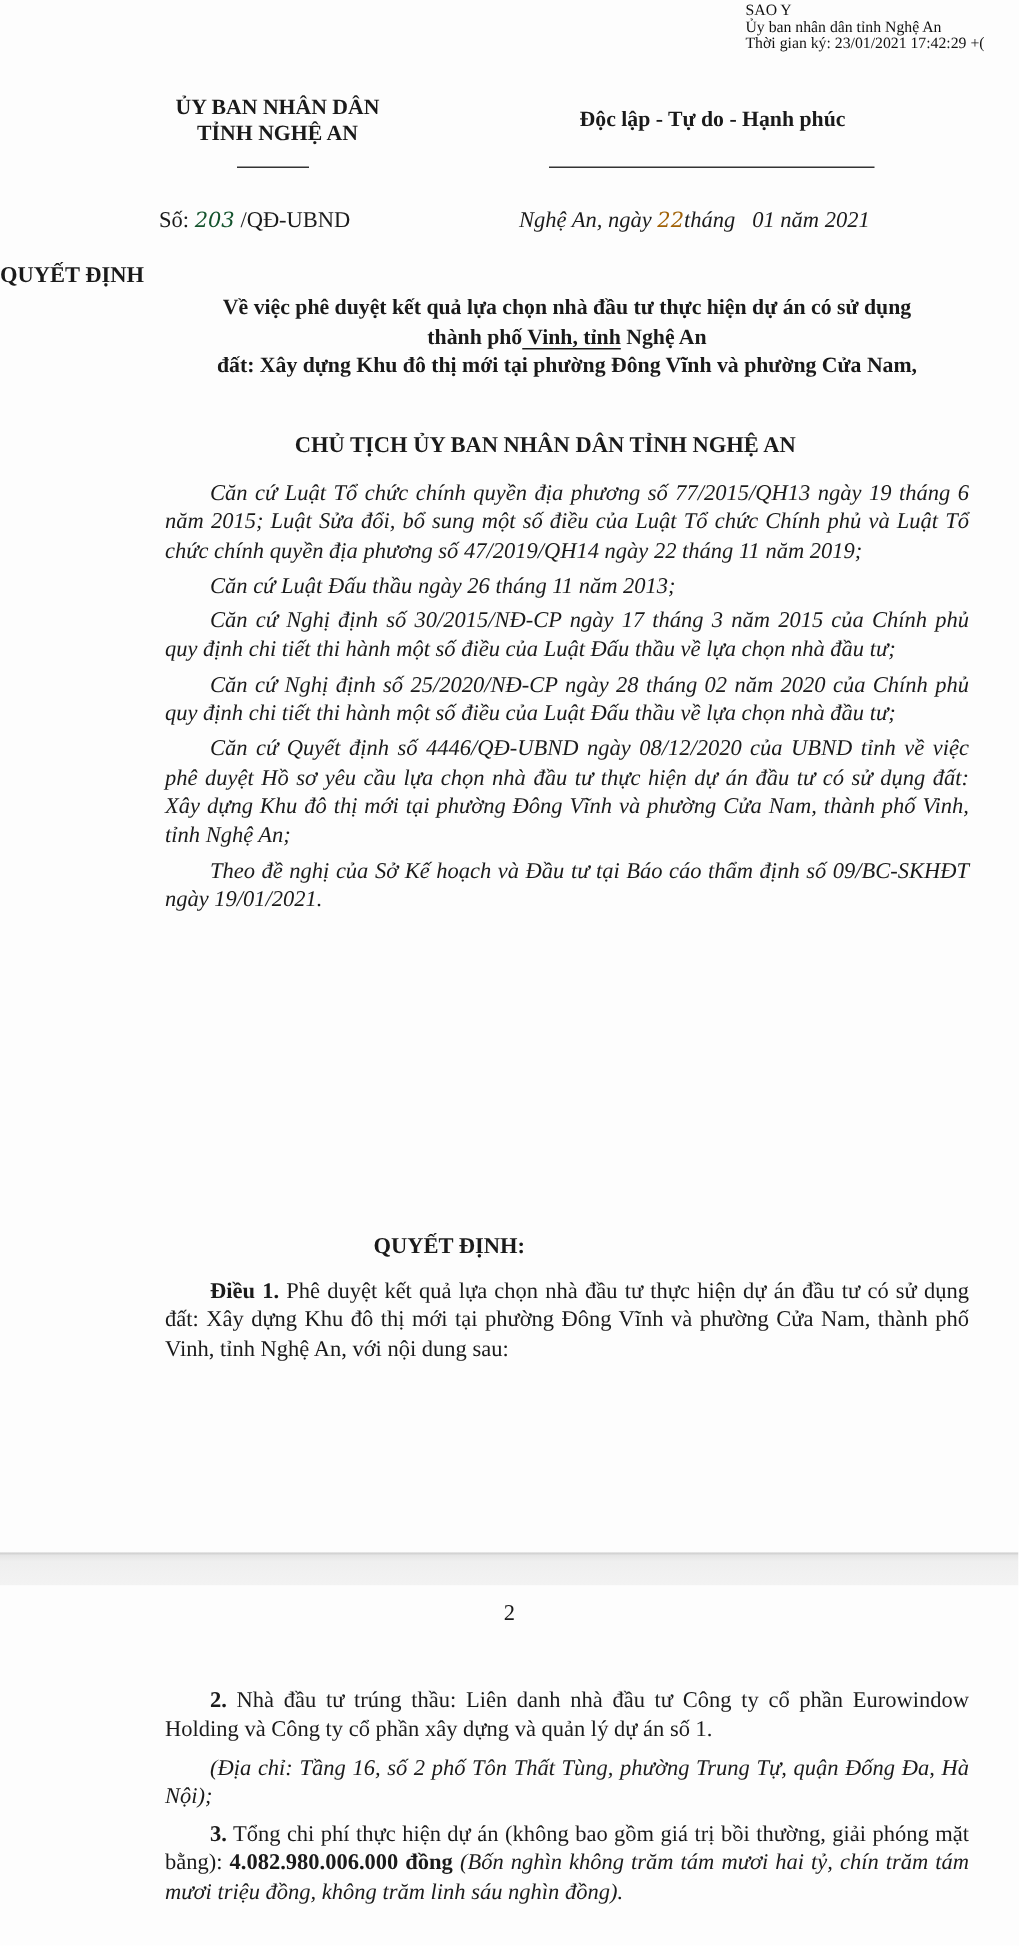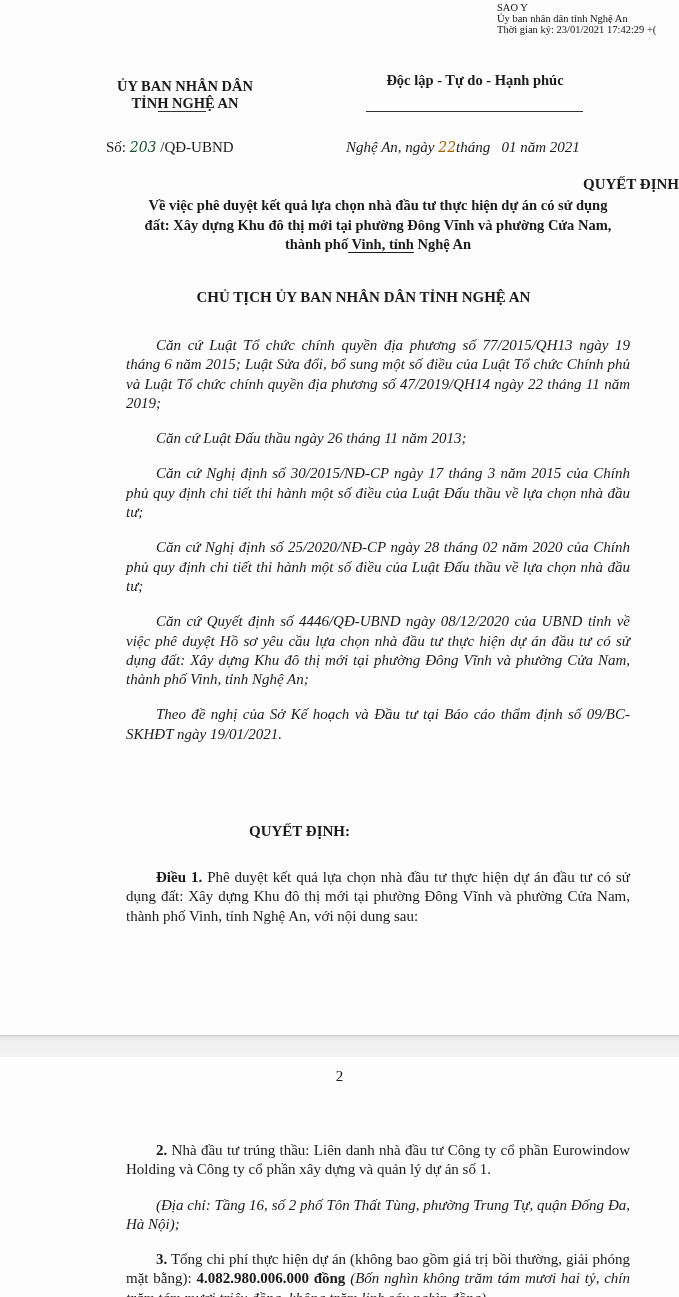--- a/index.html
+++ b/index.html
@@ -23,55 +23,55 @@
     .page2 {
       position: absolute; left: 0; top: 1057px; width: 679px; height: 240px;
       background: #fdfdfd;
     }
     .stamp {
       position: absolute; left: 497px; top: 2px;
       font-size: 10.5px; line-height: 11px; color: #111;
       white-space: nowrap;
     }
     .hdr-left {
-      position: absolute; left: 100px; top: 78px; width: 170px; text-align: center;
+      position: absolute; left: 100px; top: 64px; width: 170px; text-align: center;
       font-weight: bold; font-size: 14.5px; line-height: 17px;
     }
     .hdr-right {
       position: absolute; left: 290px; top: 72px; width: 370px; text-align: center;
       font-weight: bold; font-size: 14.5px; line-height: 17px; white-space: nowrap;
     }
     .rule-left { position: absolute; left: 158px; top: 111px; width: 48px; height: 1px; background: #333; }
     .rule-right { position: absolute; left: 366px; top: 111px; width: 217px; height: 1px; background: #333; }
     .so-line {
       position: absolute; left: 106px; top: 139px; font-size: 15px; white-space: nowrap;
     }
     .so-line .hand { font-family: "DejaVu Serif", serif; font-style: italic; color: #14532d; font-size: 14px; }
     .date-line {
       position: absolute; left: 346px; top: 139px; font-size: 15px; font-style: italic; white-space: nowrap;
     }
     .date-line .hand { font-family: "DejaVu Serif", serif; color: #a16207; font-size: 14px; }
     .title {
-      position: absolute; left: 0; top: 175px; width: 679px; text-align: right;
+      position: absolute; left: 0; top: 175px; width: 679px; text-align: left;
       font-weight: bold; font-size: 15px; line-height: 18px;
     }
     .subtitle {
       position: absolute; left: 100px; top: 196px; width: 556px; text-align: center;
       font-weight: bold; font-size: 14.5px; line-height: 19.5px;
     }
     .subtitle .u { text-decoration: underline; text-underline-offset: 3px; }
     .chairman {
       position: absolute; left: 0; top: 289px; width: 679px; text-align: center;
       font-weight: bold; font-size: 15px; white-space: nowrap; padding-left: 48px; box-sizing: border-box;
     }
     .body-text {
       position: absolute; left: 110px; width: 536px;
       font-size: 15px; line-height: 19.3px; text-align: justify;
     }
-    .body-text p { margin: 16px; text-indent: 30px; }
+    .body-text p { margin: 0; text-indent: 30px; }
     .it { font-style: italic; }
     .b { font-weight: bold; }
     .qd2 {
       position: absolute; left: 0; top: 823px; width: 569px; text-align: center;
       font-weight: bold; font-size: 15px; padding-left: 30px; box-sizing: border-box;
     }
     .page-num {
       position: absolute; left: 0; top: 1068px; width: 679px; text-align: center; font-size: 15px;
     }
   </style>
@@ -104,22 +104,22 @@
 </div>
 
 <div class="date-line">
   <span>Nghệ An, ngày </span><span class="hand">22</span><span style="white-space:pre">tháng   01 năm 2021</span>
 </div>
 
 <div class="title">QUYẾT ĐỊNH</div>
 
 <div class="subtitle">
   <div>Về việc phê duyệt kết quả lựa chọn nhà đầu tư thực hiện dự án có sử dụng</div>
+  <div><span>thành phố</span><span class="u"> Vinh, tỉnh</span><span> Nghệ An</span></div>
   <div>đất: Xây dựng Khu đô thị mới tại phường Đông Vĩnh và phường Cửa Nam,</div>
-  <div><span>thành phố</span><span class="u"> Vinh, tỉnh</span><span> Nghệ An</span></div>
 </div>
 
 <div class="chairman">CHỦ TỊCH ỦY BAN NHÂN DÂN TỈNH NGHỆ AN</div>
 
 <div class="body-text it" style="top:320px;">
   <p>Căn cứ Luật Tổ chức chính quyền địa phương số 77/2015/QH13 ngày 19 tháng 6 năm 2015; Luật Sửa đổi, bổ sung một số điều của Luật Tổ chức Chính phủ và Luật Tổ chức chính quyền địa phương số 47/2019/QH14 ngày 22 tháng 11 năm 2019;</p>
   <p style="margin-top:4px">Căn cứ  Luật Đấu thầu ngày 26 tháng 11 năm 2013;</p>
   <p style="margin-top:4px">Căn cứ Nghị định số 30/2015/NĐ-CP ngày 17 tháng 3 năm 2015 của Chính phủ quy định chi tiết thi hành một số điều của Luật Đấu thầu về lựa chọn nhà đầu tư;</p>
   <p style="margin-top:4px">Căn cứ Nghị định số 25/2020/NĐ-CP ngày 28 tháng 02 năm 2020 của Chính phủ quy định chi tiết thi hành một số điều của Luật Đấu thầu về lựa chọn nhà đầu tư;</p>
   <p style="margin-top:4px">Căn cứ Quyết định số 4446/QĐ-UBND ngày 08/12/2020 của UBND tỉnh về việc phê duyệt Hồ sơ yêu cầu lựa chọn nhà đầu tư thực hiện dự án đầu tư có sử dụng đất: Xây dựng Khu đô thị mới tại phường Đông Vĩnh và phường Cửa Nam, thành phố Vinh, tỉnh Nghệ An;</p>

